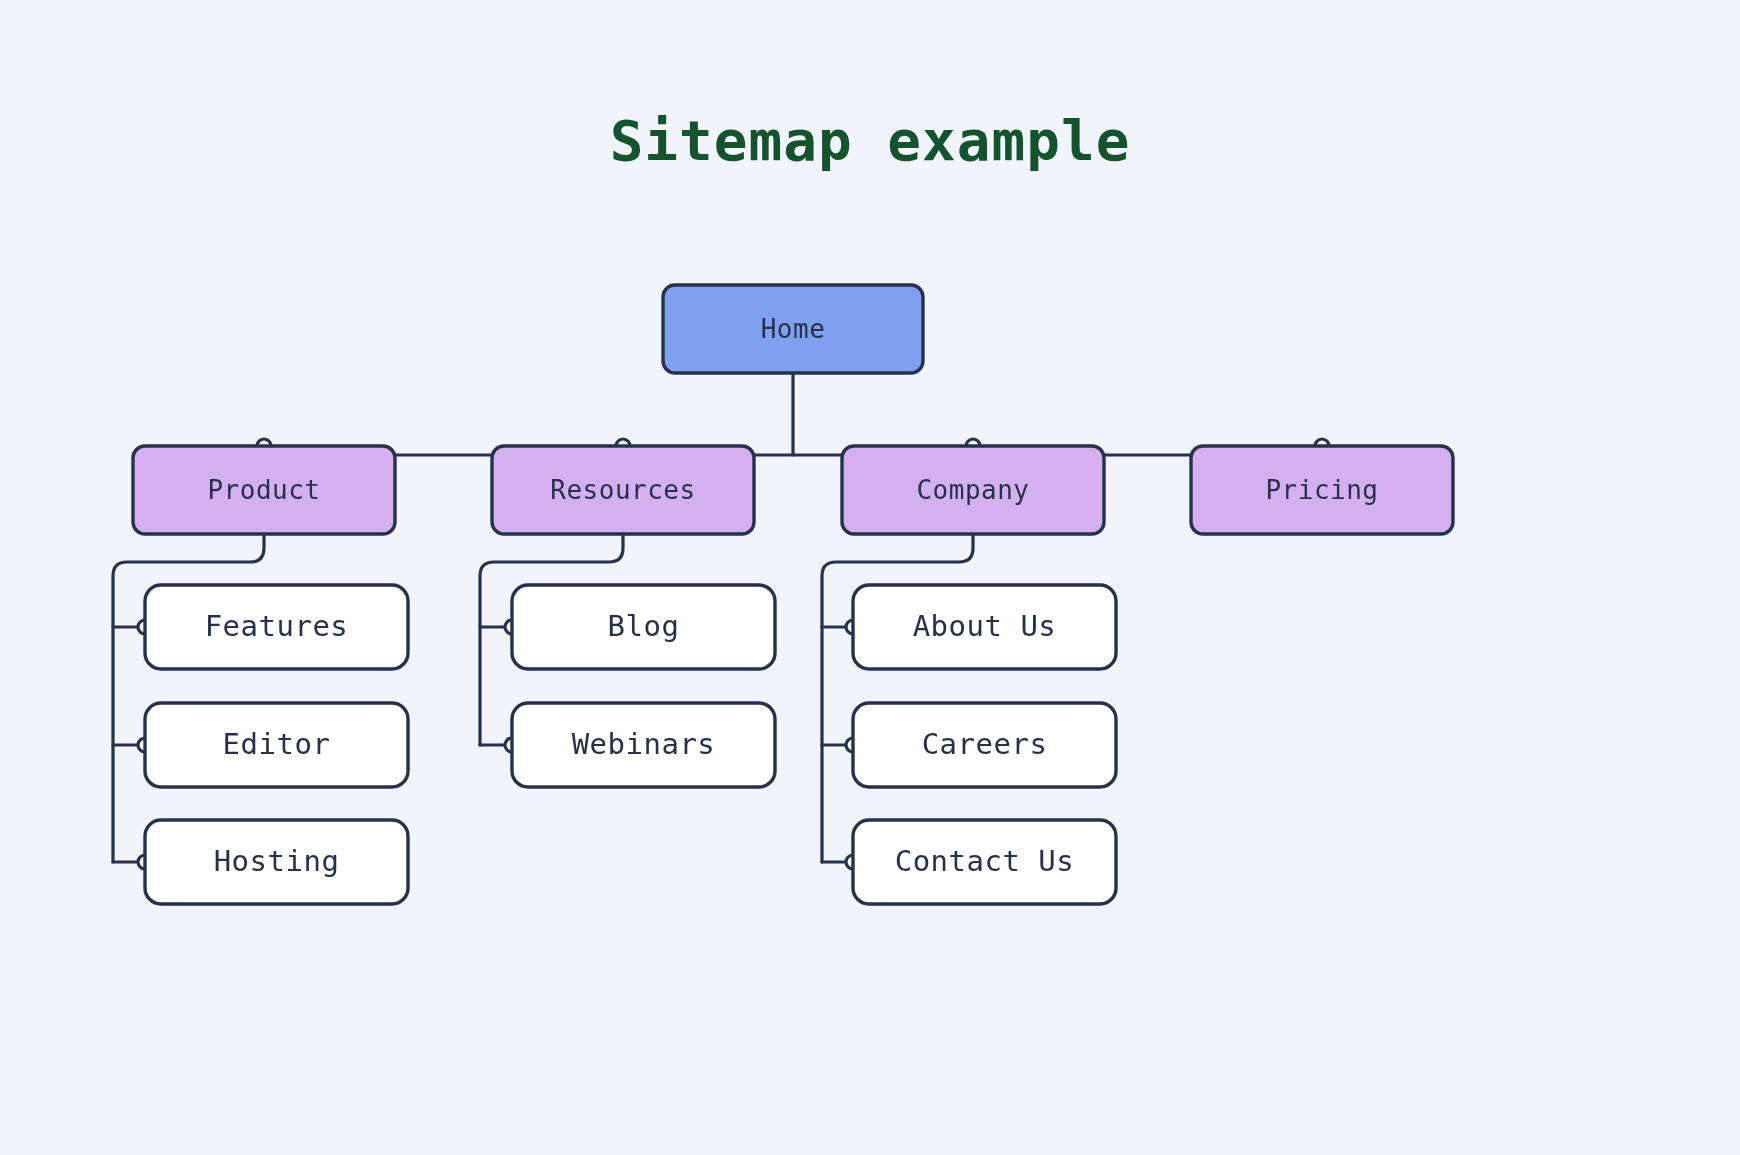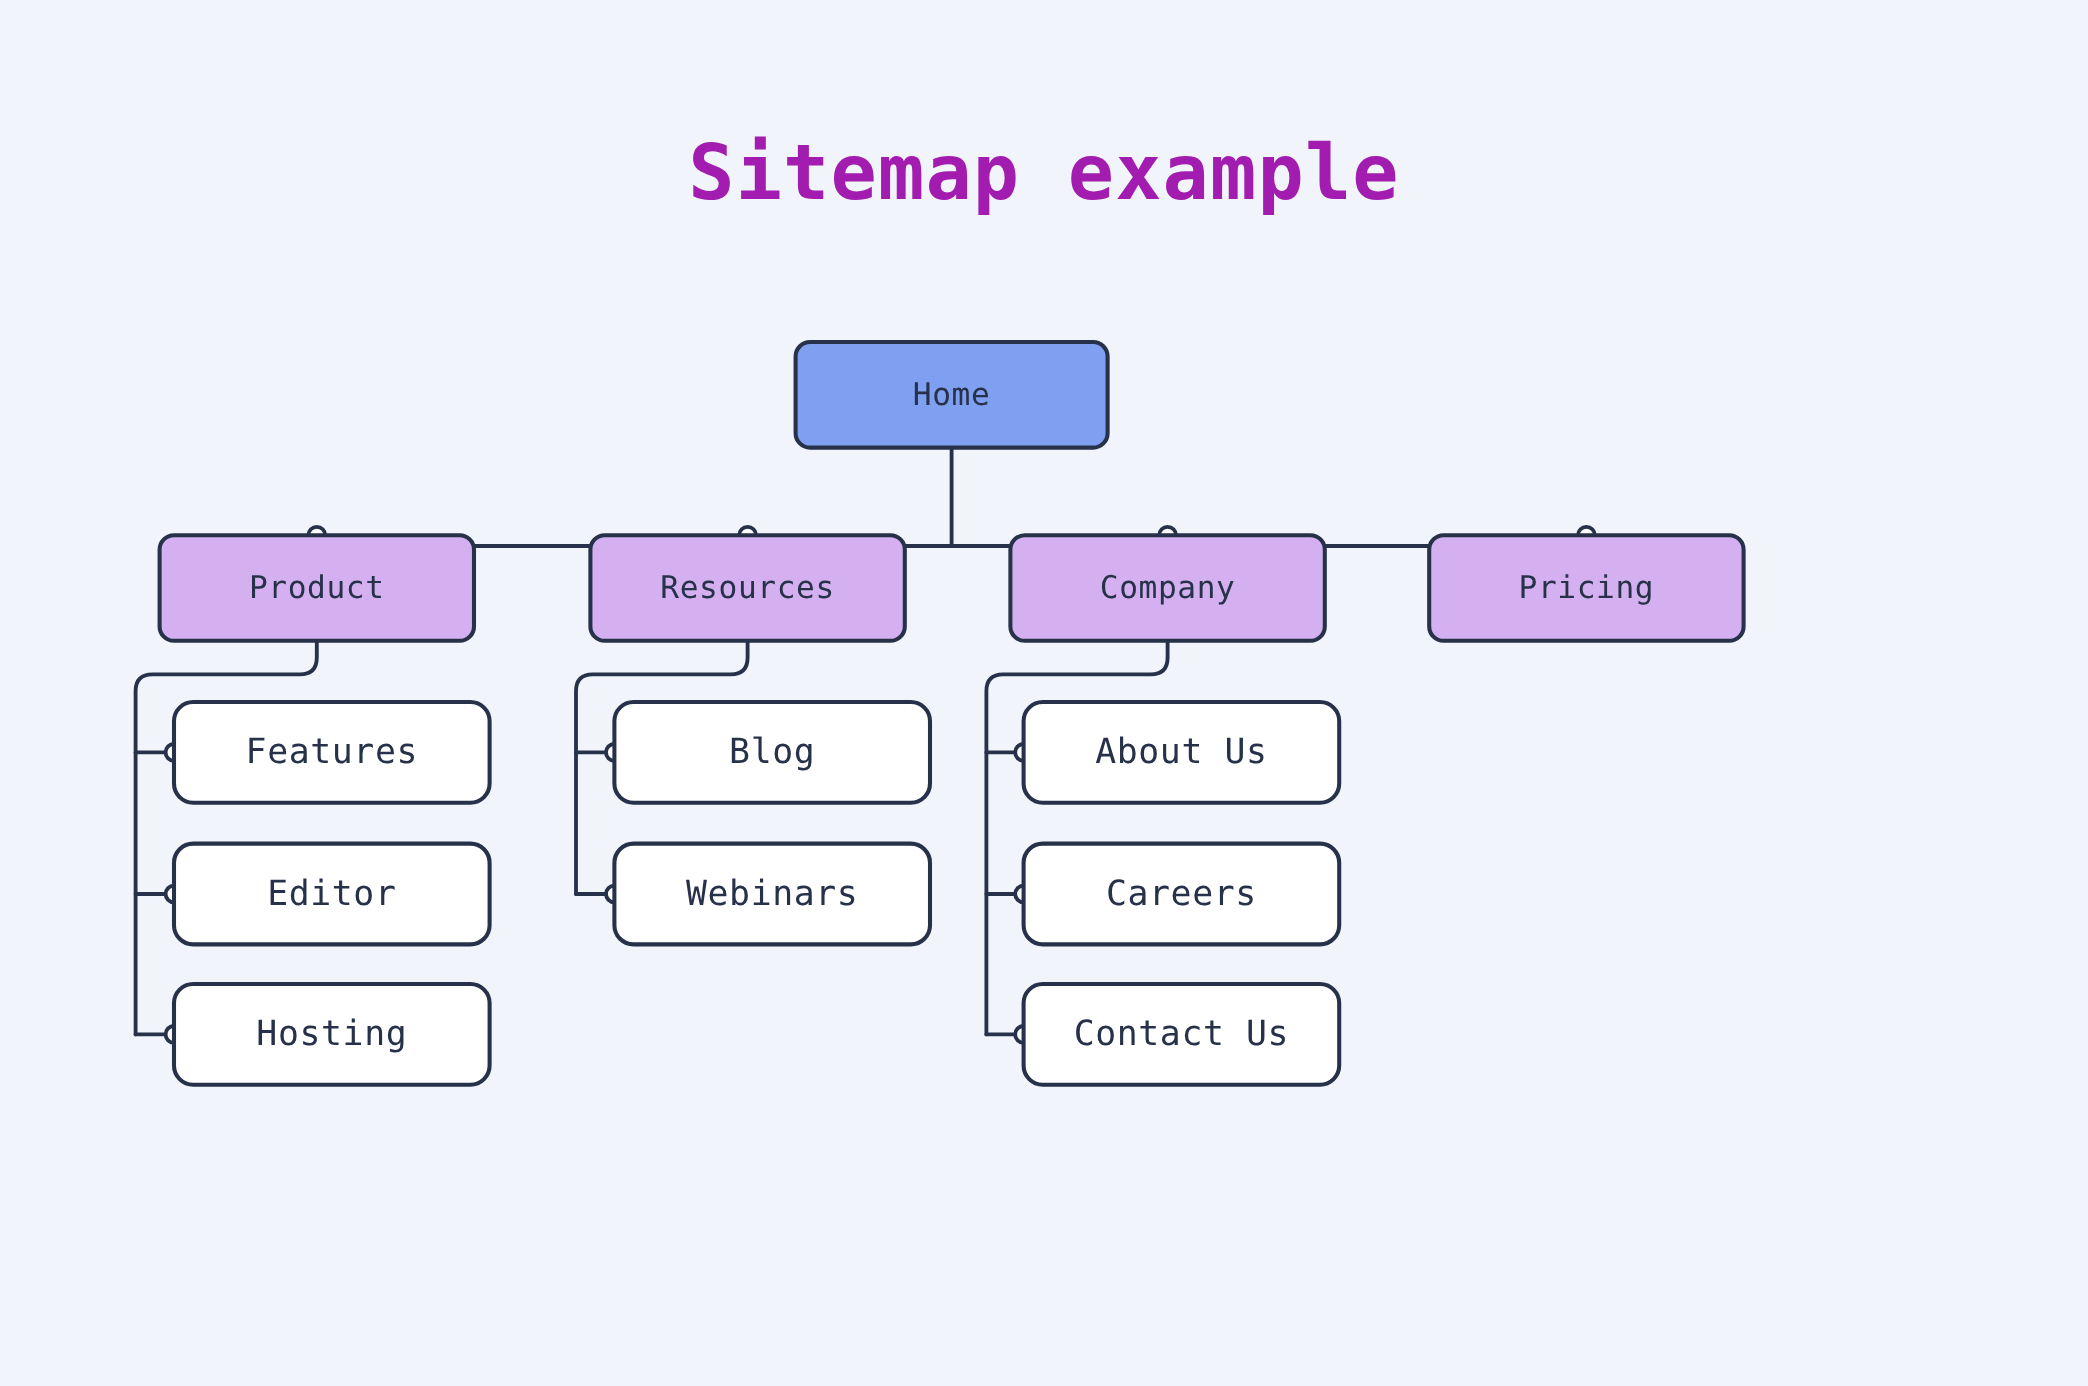--- a/index.html
+++ b/index.html
@@ -19,24 +19,24 @@
     height: 1155px;
     background: #f1f5fb;
   }
   #page-title {
     position: absolute;
     top: 108px;
     left: 0;
     width: 1740px;
     text-align: center;
     font-family: "DejaVu Sans Mono", monospace;
-    font-size: 64px;
+    font-size: 56px;
     font-weight: 700;
     letter-spacing: 1px;
-    color: #a21caf;
+    color: #14532d;
     white-space: pre;
   }
   svg#diagram {
     position: absolute;
     left: 0;
     top: 0;
     width: 1740px;
     height: 1155px;
   }
   .edge {

